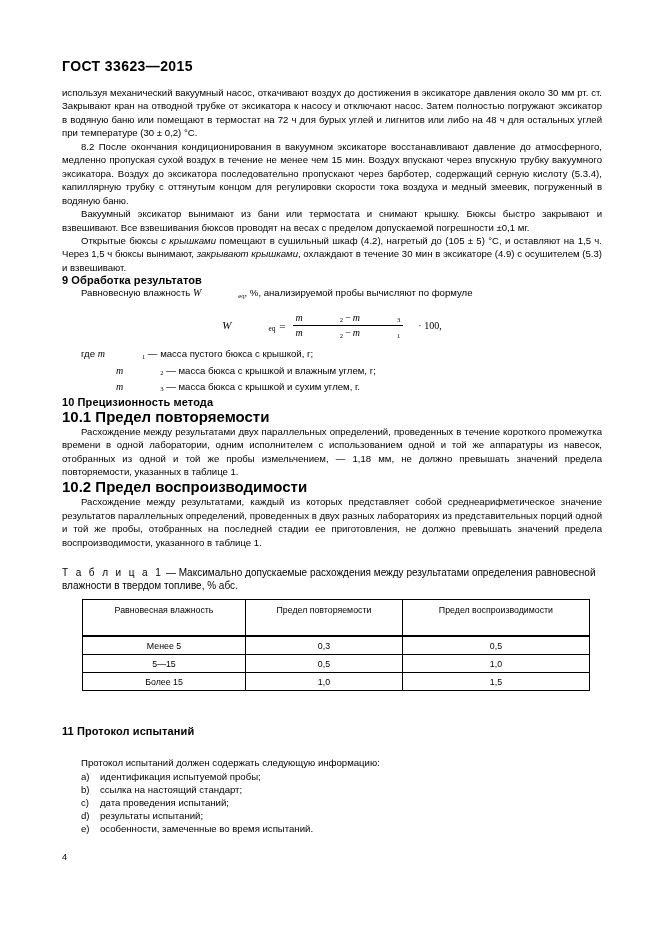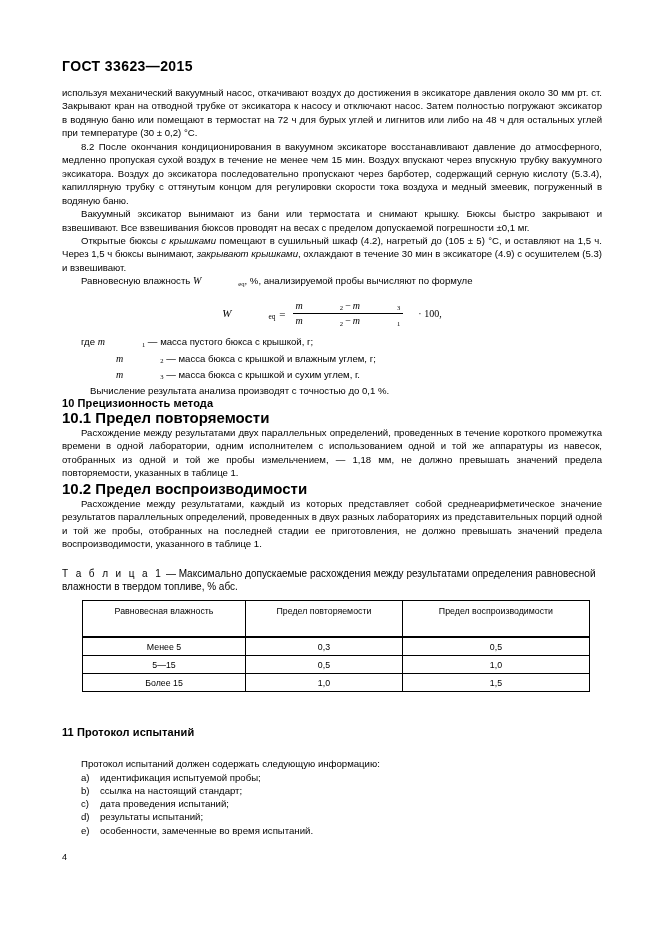--- a/index.html
+++ b/index.html
@@ -201,41 +201,41 @@
     <div class="doc-header">ГОСТ 33623—2015</div>
 
     <p class="body-text first-line">используя механический вакуумный насос, откачивают воздух до достижения в эксикаторе давления около 30 мм рт. ст. Закрывают кран на отводной трубке от эксикатора к насосу и отключают насос. Затем полностью погружают эксикатор в водяную баню или помещают в термостат на 72 ч для бурых углей и лигнитов или либо на 48 ч для остальных углей при температуре (30 ± 0,2) °С.</p>
 
     <p class="body-text indent">8.2  После окончания кондиционирования в вакуумном эксикаторе восстанавливают давление до атмосферного, медленно пропуская сухой воздух в течение не менее чем 15 мин. Воздух впускают через впускную трубку вакуумного эксикатора. Воздух до эксикатора последовательно пропускают через барботер, содержащий серную кислоту (5.3.4), капиллярную трубку с оттянутым концом для регулировки скорости тока воздуха и медный змеевик, погруженный в водяную баню.</p>
 
     <p class="body-text indent">Вакуумный эксикатор вынимают из бани или термостата и снимают крышку. Бюксы быстро закрывают и взвешивают. Все взвешивания бюксов проводят на весах с пределом допускаемой погрешности ±0,1 мг.</p>
 
     <p class="body-text indent"><span>Открытые бюксы </span><em>с крышками</em><span> помещают в сушильный шкаф (4.2), нагретый до (105 ± 5) °С, и оставляют на 1,5 ч. Через 1,5 ч бюксы вынимают, </span><em>закрывают крышками</em><span>, охлаждают в течение 30 мин в эксикаторе (4.9) с осушителем (5.3) и взвешивают.</span></p>
 
+    <h2 class="section sp-before-sec">9  Обработка результатов</h2>
 
     <p class="body-text indent sp-after-sec"><span>Равновесную влажность </span><span class="it"><span>W</span><sub class="sm">eq</sub></span><span>, %, анализируемой пробы вычисляют по формуле</span></p>
 
     <div class="formula-wrap">
       <span class="formula">
         <span class="var"><span>W</span><sub class="sm">eq</sub></span>
           <span class="eq">=</span>
         <span class="frac">
           <span class="num"><span>m</span><sub class="sm">2</sub> <span style="font-style:normal">−</span> <span>m</span><sub class="sm">3</sub></span>
           <span class="bar"></span>
           <span class="den"><span>m</span><sub class="sm">2</sub> <span style="font-style:normal">−</span> <span>m</span><sub class="sm">1</sub></span>
         </span>
         <span class="tail">· 100,</span>
       </span>
     </div>
 
     <div class="defs">
       <div class="def-line first"><span>где </span><span class="it"><span>m</span><sub class="sm">1</sub></span><span> — масса пустого бюкса с крышкой, г;</span></div>
       <div class="def-line rest"><span class="it"><span>m</span><sub class="sm">2</sub></span><span> — масса бюкса с крышкой и влажным углем, г;</span></div>
       <div class="def-line rest"><span class="it"><span>m</span><sub class="sm">3</sub></span><span> — масса бюкса с крышкой и сухим углем, г.</span></div>
-      <div class="def-note">Вычисление результата анализа производят с точностью до 0,1 %.</div>
     </div>
 
     <h2 class="section sp-before-sec">10  Прецизионность метода</h2>
 
     <h3 class="subsection sp-sub-before">10.1  Предел повторяемости</h3>
 
     <p class="body-text indent sp-sub-after">Расхождение между результатами двух параллельных определений, проведенных в течение короткого промежутка времени в одной лаборатории, одним исполнителем с использованием одной и той же аппаратуры из навесок, отобранных из одной и той же пробы измельчением, — 1,18 мм, не должно превышать значений предела повторяемости, указанных в таблице 1.</p>
 
     <h3 class="subsection sp-sub-before">10.2  Предел воспроизводимости</h3>
 

